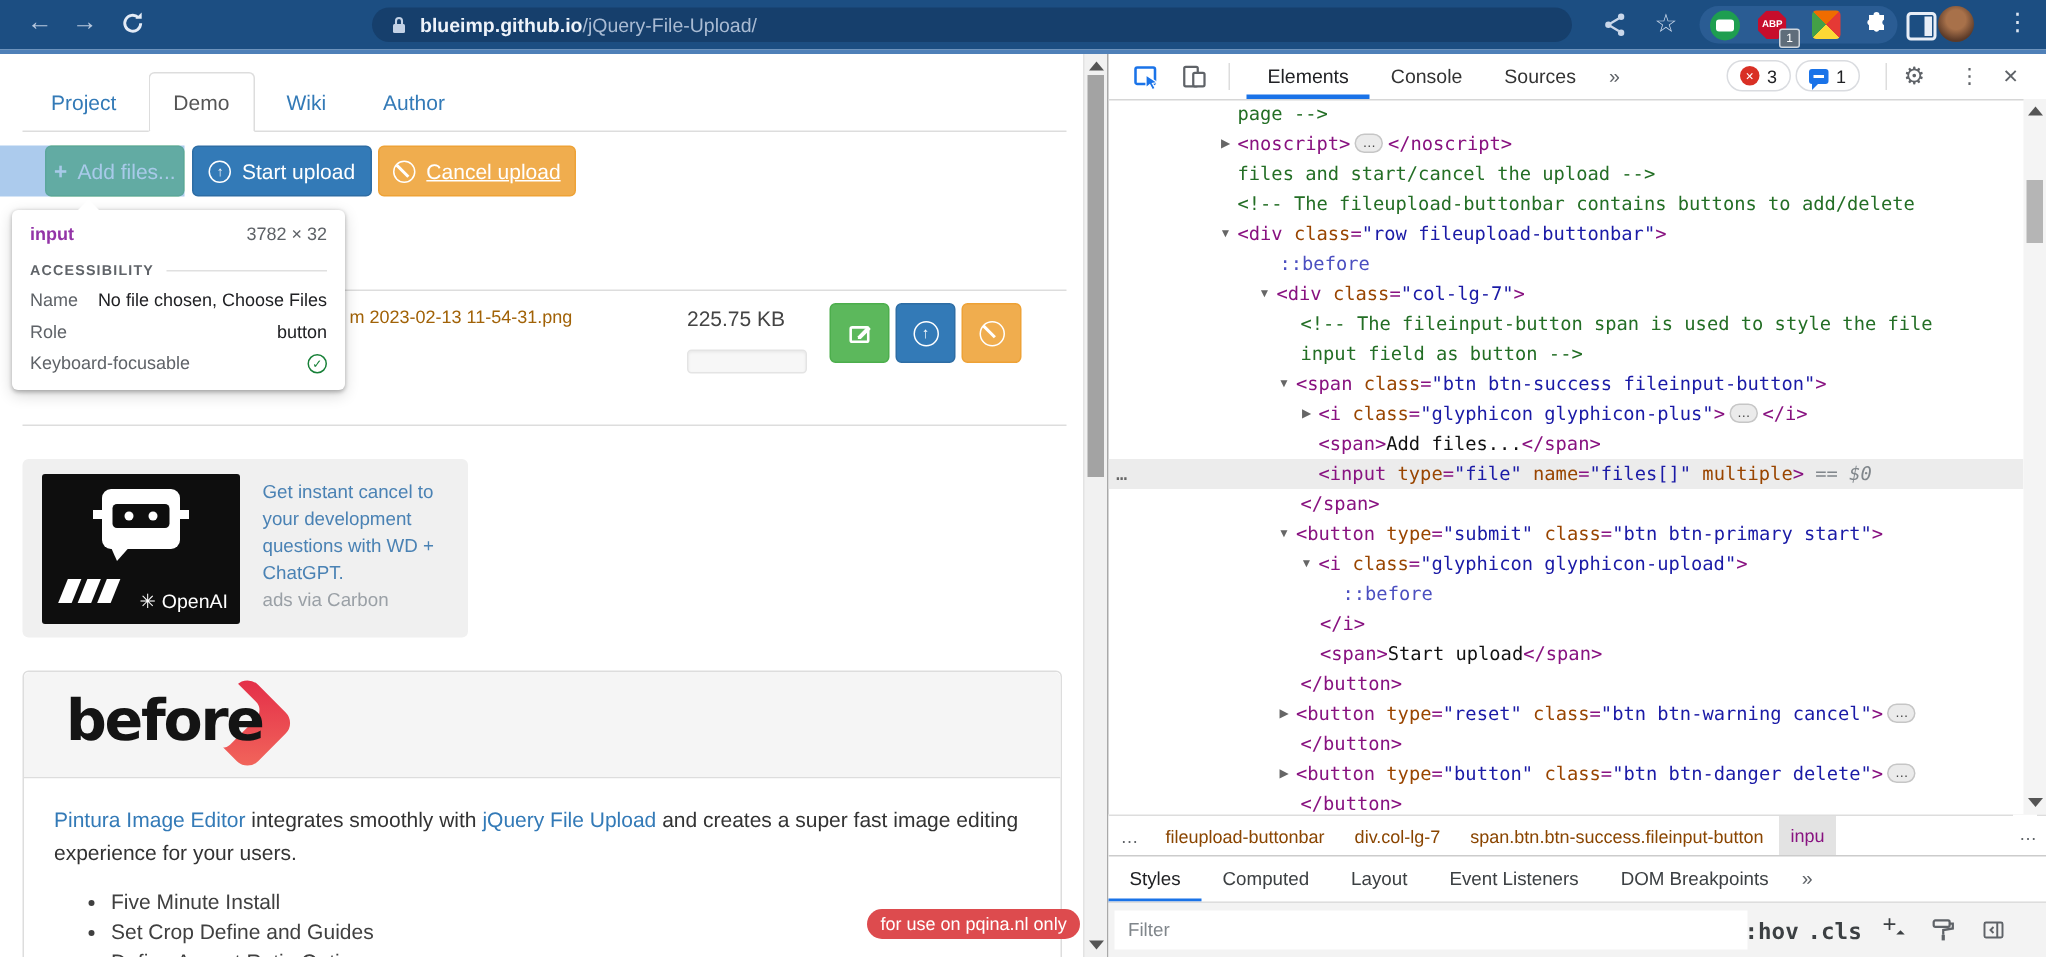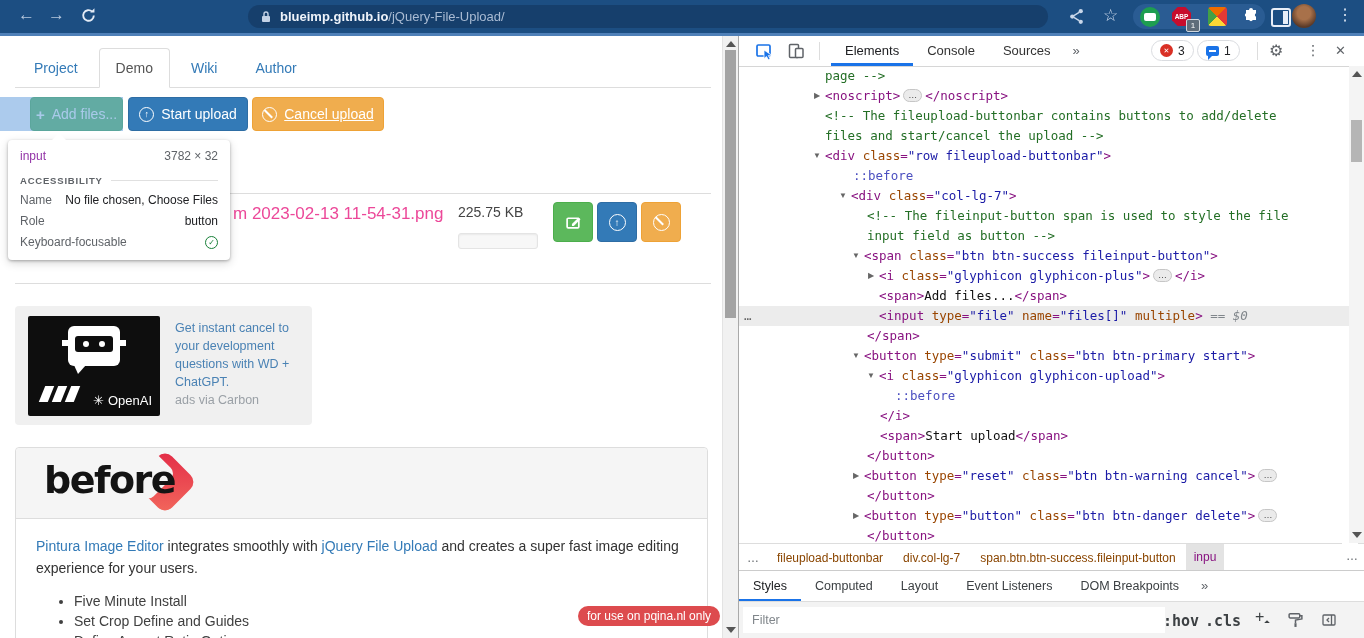--- a/index.html
+++ b/index.html
@@ -37,32 +37,32 @@
   #inspect-overlay{position:absolute;left:0;top:61px;width:123px;height:34px;background:rgba(104,160,222,.55);z-index:5;}
   .circ{width:15px;height:15px;border:1.5px solid #fff;border-radius:50%;display:flex;align-items:center;justify-content:center;font-size:9px;color:#fff;box-sizing:border-box;flex:none;}
   .ban{width:15px;height:15px;border:1.6px solid #fff;border-radius:50%;position:relative;box-sizing:border-box;flex:none;}
   .ban::after{content:"";position:absolute;left:0px;top:5.2px;width:11px;height:1.6px;background:#fff;transform:rotate(45deg);}
   .plus-glyph{font-size:15px;font-weight:bold;line-height:15px;}
 
   
   #tt{position:absolute;left:8px;top:104px;width:222px;background:#fff;border-radius:4px;z-index:20;padding:9px 12px 11px;box-sizing:border-box;font-size:12px;box-shadow:0 1px 3px rgba(0,0,0,.28),0 3px 10px rgba(0,0,0,.16);}
   #tt::before{content:"";position:absolute;top:-7px;left:44px;border-left:7px solid transparent;border-right:7px solid transparent;border-bottom:7px solid #fff;}
   .tt-row{display:flex;justify-content:space-between;align-items:center;margin-top:7px;}
-  .tt-tag{color:#9334a7;font-weight:normal;text-align:right;}
+  .tt-tag{color:#9334a7;font-weight:bold;text-align:right;}
   .tt-size{color:#5f6368;}
   .tt-sec{display:flex;align-items:center;margin-top:12px;}
   .tt-sec .lbl{font-size:9.5px;color:#5f6368;letter-spacing:.8px;font-weight:bold;}
   .tt-sec .rule{flex:1;border-top:1px solid #e0e0e0;margin-left:8px;}
   .tt-lbl{color:#5f6368;}
   .tt-val{color:#202124;text-align:right;}
   .chk{width:13px;height:13px;border:1.5px solid #188038;border-radius:50%;color:#188038;font-size:8px;display:flex;align-items:center;justify-content:center;box-sizing:border-box;}
 
   
   .hline{position:absolute;left:15px;width:696px;border-top:1px solid #ddd;}
-  #fname{position:absolute;left:233px;top:168px;font-size:17px;color:#ec4899;}
+  #fname{position:absolute;left:233px;top:168px;font-size:12px;color:#a16207;}
   #fsize{position:absolute;left:458px;top:168px;font-size:14px;color:#444;}
   #fprog{position:absolute;left:458px;top:197px;width:78px;height:14px;background:#f7f7f7;border:1px solid #e4e4e4;border-radius:3px;box-shadow:inset 0 1px 2px rgba(0,0,0,.06);}
   .act{position:absolute;top:166px;width:40px;height:40px;border-radius:4px;display:flex;align-items:center;justify-content:center;box-sizing:border-box;}
   #act-edit{left:553px;background:#5cb85c;border:1px solid #4cae4c;}
   #act-up{left:597px;background:#337ab7;border:1px solid #2e6da4;}
   #act-cancel{left:641px;background:#f0ad4e;border:1px solid #eea236;}
 
   
   #ad{position:absolute;left:15px;top:270px;width:297px;height:119px;background:#f0f0f0;border-radius:4px;}
   #tile{position:absolute;left:13px;top:10px;width:132px;height:100px;background:#0e0e0e;border-radius:2px;overflow:hidden;}
@@ -350,22 +350,22 @@
       </div>
       <div class="vsep" style="left:518px;"></div>
       <div class="tool-ico" style="left:530px;top:5px;font-size:16px;">⚙</div>
       <div class="tool-ico" style="left:567px;top:6px;font-size:14px;">⋮</div>
       <div class="tool-ico" style="left:596px;top:7px;font-size:13px;">✕</div>
     </div>
 
     <div id="tree">
         <div class="code-row" style="padding-left: 86px;"><span class="tk-cm">page --&gt;</span></div>
         <div class="code-row" style="padding-left: 86px;"><span class="tarrow" style="left: 72px;">▶</span><span class="tk-tag">&lt;noscript&gt;</span><span class="pill">…</span><span class="tk-tag">&lt;/noscript&gt;</span></div>
+        <div class="code-row" style="padding-left: 86px;"><span class="tk-cm">files and start/cancel the upload --&gt;</span></div>
         <div class="code-row" style="padding-left: 86px;"><span class="tk-cm">&lt;!-- The fileupload-buttonbar contains buttons to add/delete</span></div>
-        <div class="code-row" style="padding-left: 86px;"><span class="tk-cm">files and start/cancel the upload --&gt;</span></div>
         <div class="code-row" style="padding-left: 86px;"><span class="tarrow" style="left: 72px;">▼</span><span class="tk-tag">&lt;div</span><span class="tk-attr"> class</span><span class="tk-tag">=</span><span class="tk-val">"row fileupload-buttonbar"</span><span class="tk-tag">&gt;</span></div>
         <div class="code-row" style="padding-left: 114px;"><span class="tk-pse">::before</span></div>
         <div class="code-row" style="padding-left: 112px;"><span class="tarrow" style="left: 98px;">▼</span><span class="tk-tag">&lt;div</span><span class="tk-attr"> class</span><span class="tk-tag">=</span><span class="tk-val">"col-lg-7"</span><span class="tk-tag">&gt;</span></div>
         <div class="code-row" style="padding-left: 128px;"><span class="tk-cm">&lt;!-- The fileinput-button span is used to style the file</span></div>
         <div class="code-row" style="padding-left: 128px;"><span class="tk-cm">input field as button --&gt;</span></div>
         <div class="code-row" style="padding-left: 125px;"><span class="tarrow" style="left: 111px;">▼</span><span class="tk-tag">&lt;span</span><span class="tk-attr"> class</span><span class="tk-tag">=</span><span class="tk-val">"btn btn-success fileinput-button"</span><span class="tk-tag">&gt;</span></div>
         <div class="code-row" style="padding-left: 140px;"><span class="tarrow" style="left: 126px;">▶</span><span class="tk-tag">&lt;i</span><span class="tk-attr"> class</span><span class="tk-tag">=</span><span class="tk-val">"glyphicon glyphicon-plus"</span><span class="tk-tag">&gt;</span><span class="pill">…</span><span class="tk-tag">&lt;/i&gt;</span></div>
         <div class="code-row" style="padding-left: 140px;"><span class="tk-tag">&lt;span&gt;</span><span class="tk-txt">Add files...</span><span class="tk-tag">&lt;/span&gt;</span></div>
         <div class="code-row sel" style="padding-left: 140px;"><span class="gdots">…</span><span class="tk-tag">&lt;input</span><span class="tk-attr"> type</span><span class="tk-tag">=</span><span class="tk-val">"file"</span><span class="tk-attr"> name</span><span class="tk-tag">=</span><span class="tk-val">"files[]"</span><span class="tk-attr"> multiple</span><span class="tk-tag">&gt;</span><span class="tk-meta"> == $0</span></div>
         <div class="code-row" style="padding-left: 128px;"><span class="tk-tag">&lt;/span&gt;</span></div>

